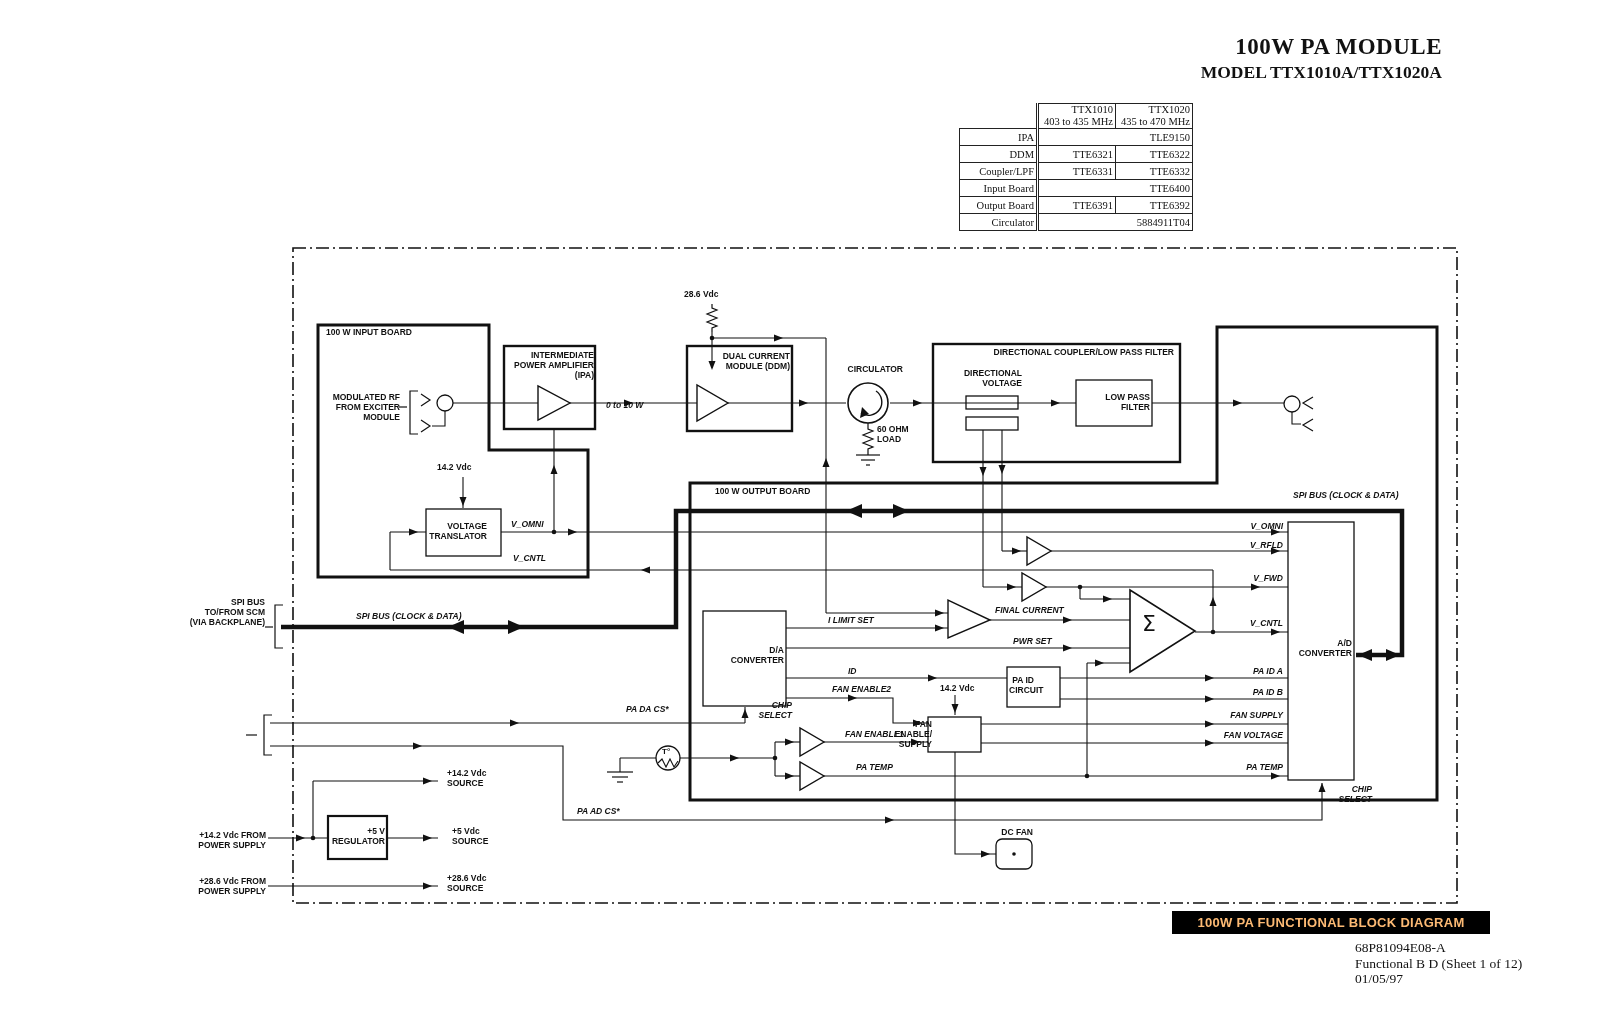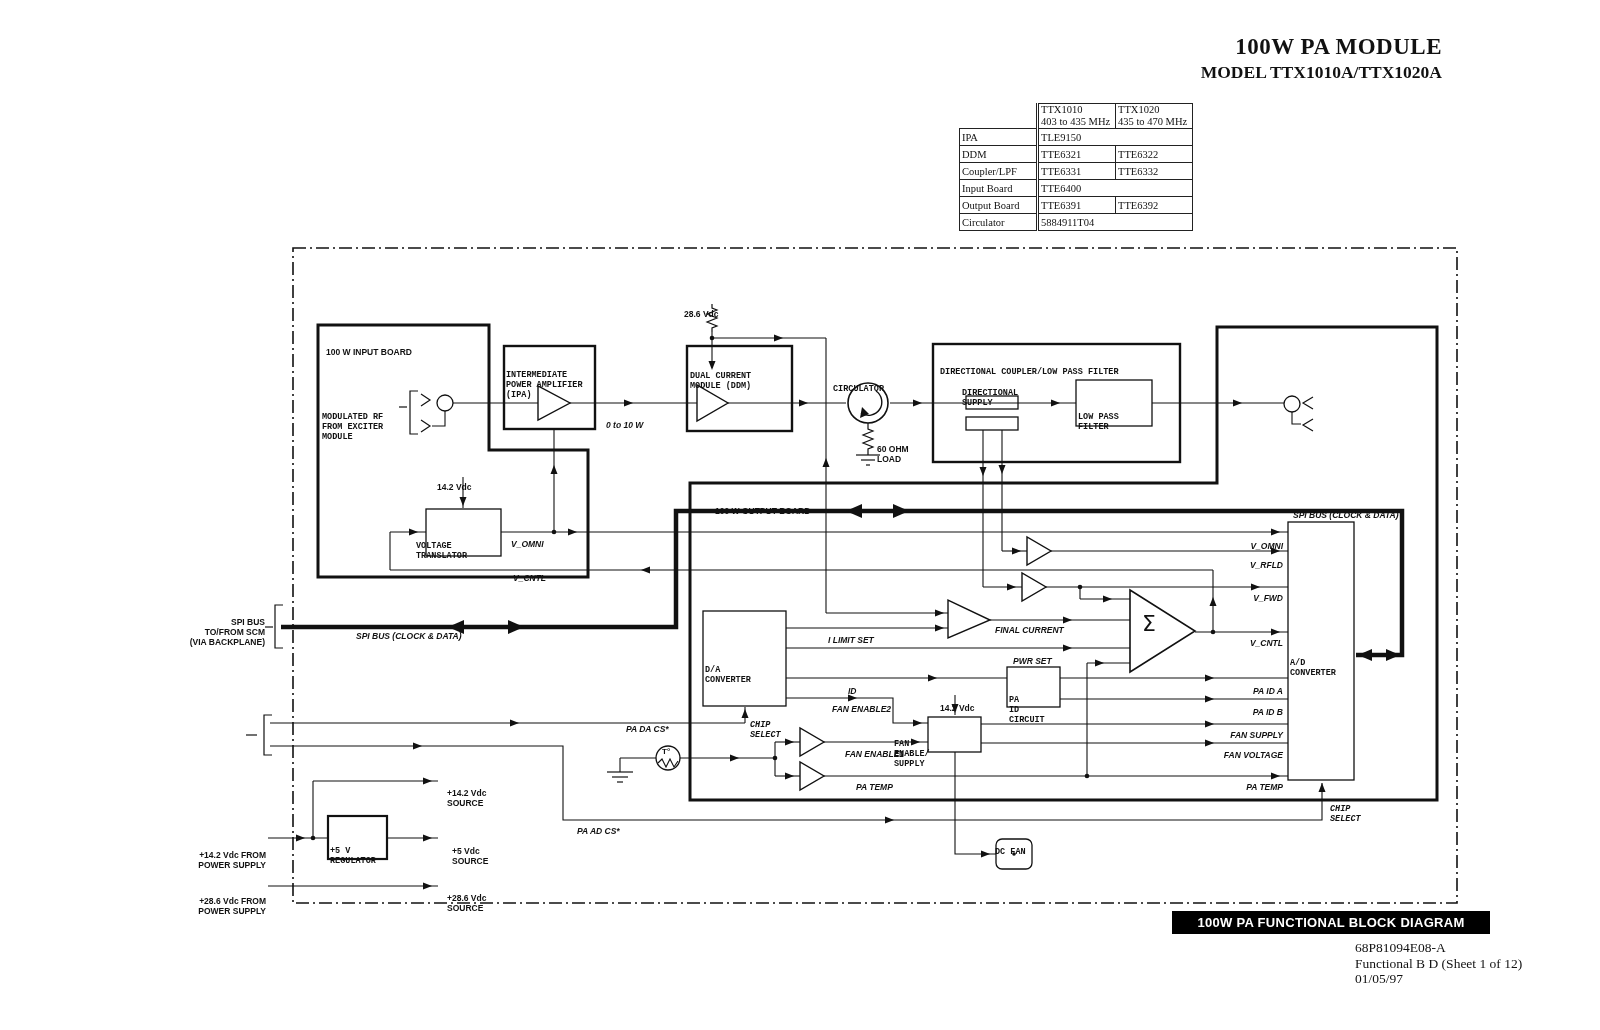--- a/index.html
+++ b/index.html
@@ -1,44 +1,44 @@
 <!DOCTYPE html>
 <html><head>
 <meta charset="utf-8">
 <style>
   html,body{margin:0;padding:0;background:#fff;}
   #page{position:relative;width:1600px;height:1030px;background:#fff;overflow:hidden;
         font-family:"Liberation Sans",sans-serif;color:#111;}
   #diagram-svg{position:absolute;left:0;top:0;}
   .L{position:absolute;font:bold 8.5px/1.2 "Liberation Sans",sans-serif;color:#111;
-     white-space:pre-line;letter-spacing:0;margin-top:20px;}
+     white-space:pre-line;letter-spacing:0;}
   .it{font-style:italic;}
-  .c{text-align:left;font-family:Liberation Mono, monospace;}
+  .c{text-align:right;}
   .r{text-align:right;}
   .sigma{position:absolute;font:400 22px/1 "DejaVu Sans",sans-serif;color:#111;}
   .tdeg{position:absolute;font:bold 8px/1 "Liberation Sans",sans-serif;color:#111;}
 
   
   #title-block{position:absolute;left:1000px;top:34px;width:442px;text-align:right;
                font-family:"Liberation Serif",serif;}
   #page-title{font-size:23px;font-weight:bold;letter-spacing:.5px;text-align:right;}
   #page-subtitle{font-size:17.5px;font-weight:bold;margin-top:2px;}
 
   
   #parts-table{position:absolute;left:959px;top:103px;border-collapse:collapse;
                font-family:"Liberation Serif",serif;font-size:10.5px;color:#111;}
-  #parts-table td{border:1px solid #222;text-align:left;padding:0 2px;height:16px;
+  #parts-table td{border:1px solid #222;text-align:right;padding:0 2px;height:16px;
                   min-width:72px;}
   #parts-table tr.hd td{height:24px;line-height:1.1;}
   #parts-table td.blank{border:none;}
   #parts-table td.dbl{border-left:3px double #222;}
 
   
   #banner{position:absolute;left:1172px;top:911px;width:318px;height:23px;background:#000;
-          color:#ffffff;font:bold 13px/23px "Liberation Sans",sans-serif;text-align:center;
+          color:#fdba74;font:bold 13px/23px "Liberation Sans",sans-serif;text-align:center;
           letter-spacing:.3px;}
   #footer-block{position:absolute;left:1355px;top:940px;font:13.5px/15.5px "Liberation Serif",serif;}
 </style>
 </head>
 <body>
 
 <div id="page">
 
 <svg id="diagram-svg" width="1600" height="1030" viewBox="0 0 1600 1030">
 
@@ -308,21 +308,21 @@
 (IPA)</div>
 <div class="L it" style="left:606px;top:400px">0 to 10 W</div>
 <div class="L" style="left:684px;top:289px">28.6 Vdc</div>
 <div class="L c" style="left:690px;top:351px;width:100px">DUAL CURRENT
 MODULE (DDM)</div>
 <div class="L c" style="left:833px;top:364px;width:70px">CIRCULATOR</div>
 <div class="L" style="left:877px;top:424px">60 OHM
 LOAD</div>
 <div class="L c" style="left:940px;top:347px;width:234px">DIRECTIONAL COUPLER/LOW PASS FILTER</div>
 <div class="L c" style="left:962px;top:368px;width:60px">DIRECTIONAL
-SUPPLY</div>
+VOLTAGE</div>
 <div class="L c" style="left:1078px;top:392px;width:72px">LOW PASS
 FILTER</div>
 <div class="L" style="left:437px;top:462px">14.2 Vdc</div>
 <div class="L c" style="left:416px;top:521px;width:71px">VOLTAGE
 TRANSLATOR</div>
 <div class="L it" style="left:511px;top:519px">V_OMNI</div>
 <div class="L it" style="left:513px;top:553px">V_CNTL</div>
 <div class="L" style="left:715px;top:486px">100 W OUTPUT BOARD</div>
 <div class="L it" style="left:1293px;top:490px">SPI BUS (CLOCK &amp; DATA)</div>
 <div class="L it" style="left:356px;top:611px">SPI BUS (CLOCK &amp; DATA)</div>

